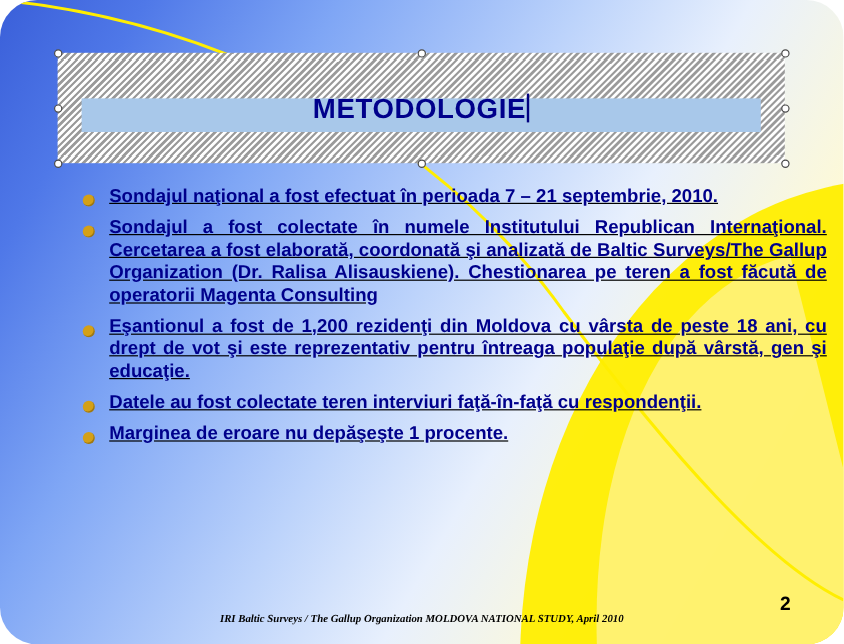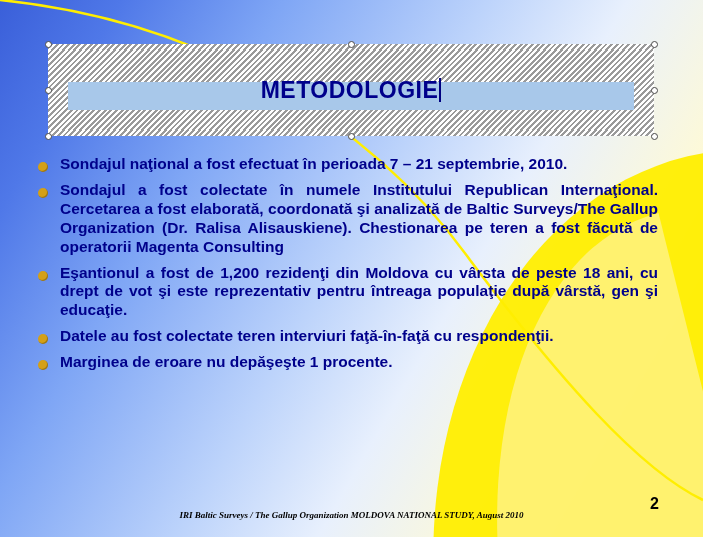--- a/index.html
+++ b/index.html
@@ -7,20 +7,21 @@
     padding: 0;
     background: #ffffff;
   }
   #slide {
     position: relative;
     width: 703px;
     height: 537px;
     overflow: hidden;
     background: linear-gradient(120deg, #3a5fd9 0%, #4f78e8 12%, #7fa6f5 28%, #bcd3fb 48%, #e8f0fd 62%, #fdf9d8 78%, #fdf3a8 88%, #fdf0a0 100%);
     font-family: "Liberation Sans", sans-serif;
+    border-radius: 31px;
   }
   
   .swoosh {
     position: absolute;
     right: -40px;
     bottom: -60px;
     width: 330px;
     height: 430px;
     background: #ffee00;
     border-radius: 100% 0 0 0;
@@ -100,23 +101,24 @@
     height: 7px;
     background: #ffffff;
     border: 1px solid #4a4a4a;
     border-radius: 50%;
     box-sizing: border-box;
     z-index: 5;
   }
   
   .body {
     position: absolute;
-    left: 38px;
+    left: 69px;
     top: 155px;
     width: 620px;
+    text-decoration: underline;
   }
   .bullet-row {
     display: flex;
     align-items: flex-start;
     margin-bottom: 7px;
   }
   .bullet-dot {
     flex: 0 0 auto;
     width: 10px;
     height: 10px;
@@ -208,16 +210,16 @@
       <span class="bullet-text">Datele au fost colectate teren interviuri faţă-în-faţă cu respondenţii.</span>
     </div>
 
     <div class="bullet-row">
       <span class="bullet-dot"></span>
       <span class="bullet-text">Marginea de eroare nu depăşeşte 1 procente.</span>
     </div>
 
   </div>
 
-  <div class="footer">IRI  Baltic Surveys / The Gallup Organization   MOLDOVA NATIONAL STUDY, August 2010</div>
+  <div class="footer">IRI  Baltic Surveys / The Gallup Organization   MOLDOVA NATIONAL STUDY, April 2010</div>
   <div class="page-num">2</div>
 
 </div>
 
 </body></html>

